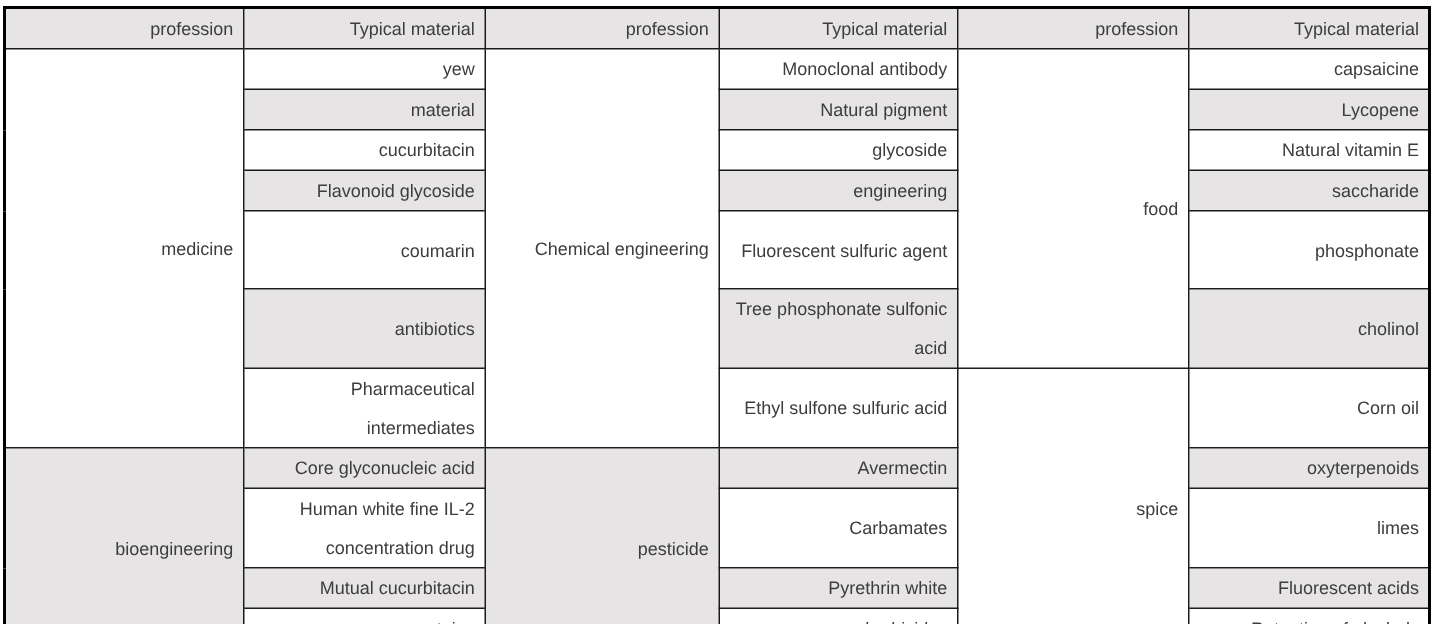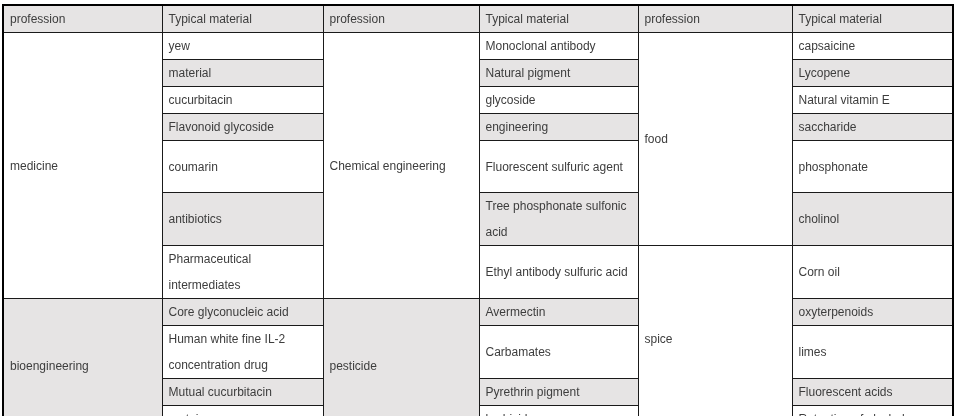--- a/index.html
+++ b/index.html
@@ -17,21 +17,21 @@
   }
   table.materials {
     border-collapse: collapse;
     table-layout: fixed;
     width: 950px;
     border: 2px solid #000000;
   }
   table.materials th,
   table.materials td {
     border: 1px solid #1a1a1a;
-    text-align: left;
+    text-align: right;
     vertical-align: middle;
     font-size: 12px;
     font-weight: normal;
     color: #3d3d3d;
     line-height: 26px;
     padding: 0 6px;
     overflow: hidden;
     background: #ffffff;
   }
   .gray { background: #e6e4e4 !important; }
@@ -100,39 +100,39 @@
         <td>Fluorescent sulfuric agent</td>
         <td>phosphonate</td>
       </tr>
       <tr class="r6">
         <td class="gray">antibiotics</td>
         <td class="gray">Tree phosphonate sulfonic acid</td>
         <td class="gray">cholinol</td>
       </tr>
       <tr class="r7">
         <td>Pharmaceutical intermediates</td>
-        <td>Ethyl antibody sulfuric acid</td>
+        <td>Ethyl sulfone sulfuric acid</td>
         <td rowspan="5">spice</td>
         <td>Corn oil</td>
       </tr>
       <tr class="r8">
         <td rowspan="4" class="gray">bioengineering</td>
         <td class="gray">Core glyconucleic acid</td>
         <td rowspan="4" class="gray">pesticide</td>
         <td class="gray">Avermectin</td>
         <td class="gray">oxyterpenoids</td>
       </tr>
       <tr class="r9">
         <td>Human white fine IL-2 concentration drug</td>
         <td>Carbamates</td>
         <td>limes</td>
       </tr>
       <tr class="r10">
         <td class="gray">Mutual cucurbitacin</td>
-        <td class="gray">Pyrethrin pigment</td>
+        <td class="gray">Pyrethrin white</td>
         <td class="gray">Fluorescent acids</td>
       </tr>
       <tr class="r11">
         <td>proteins</td>
         <td>herbicides</td>
         <td>Retention of alcohols</td>
       </tr>
     </tbody>
   </table>
 </div>

